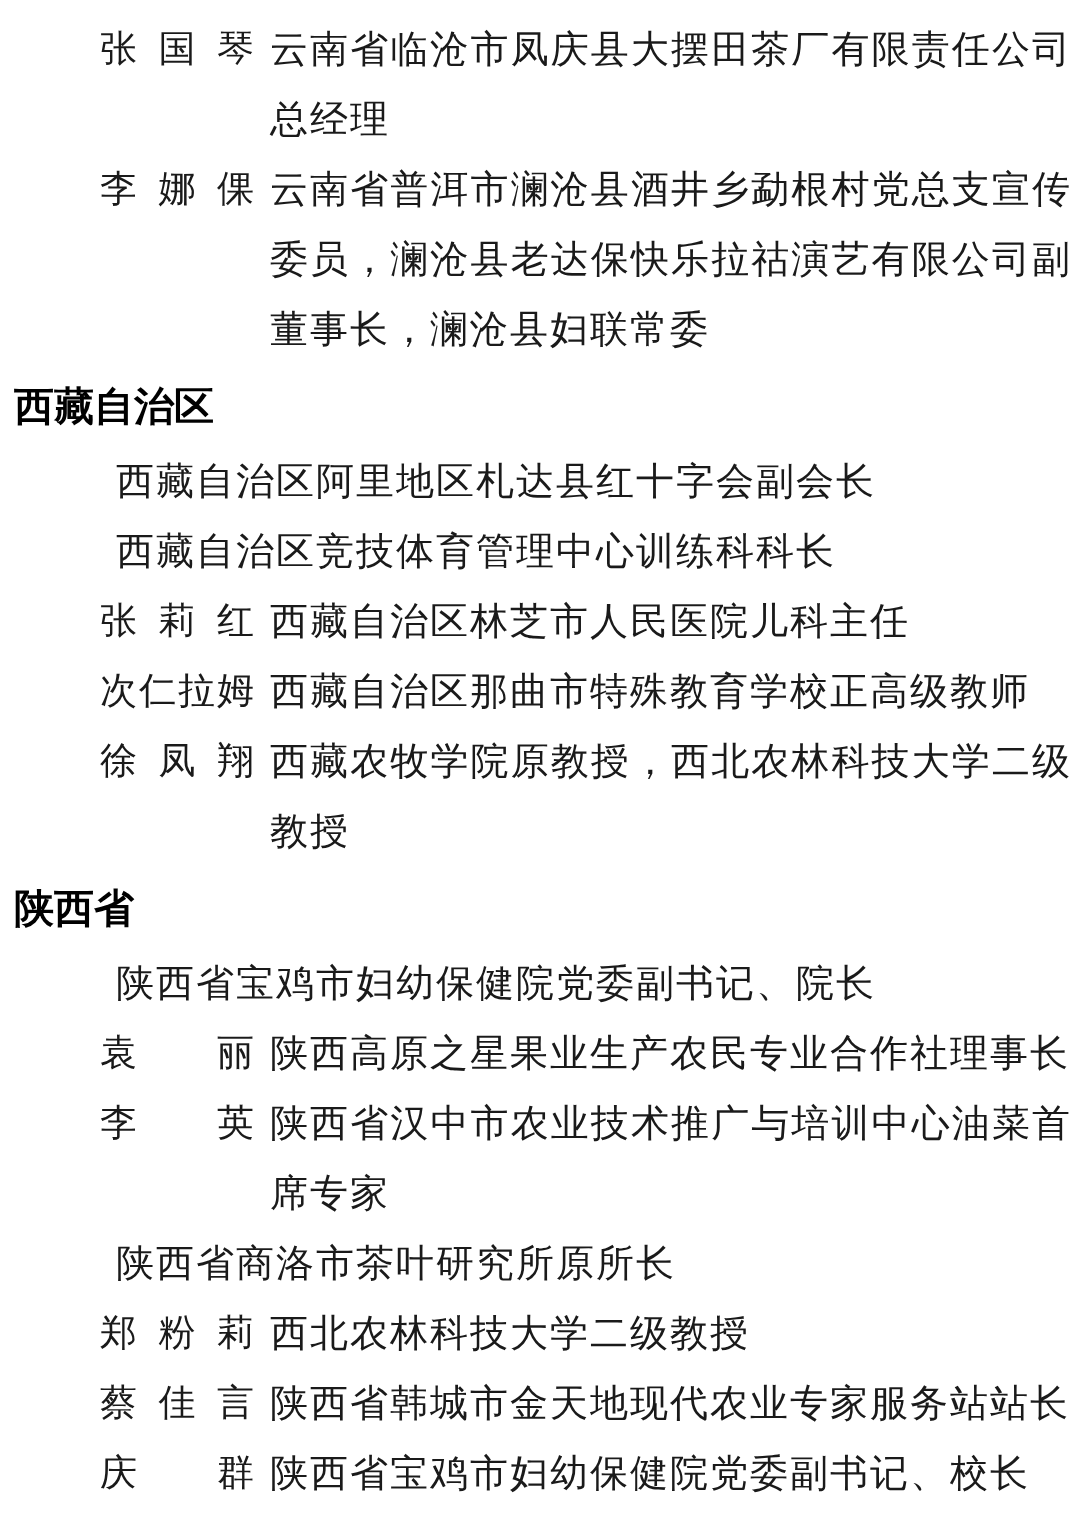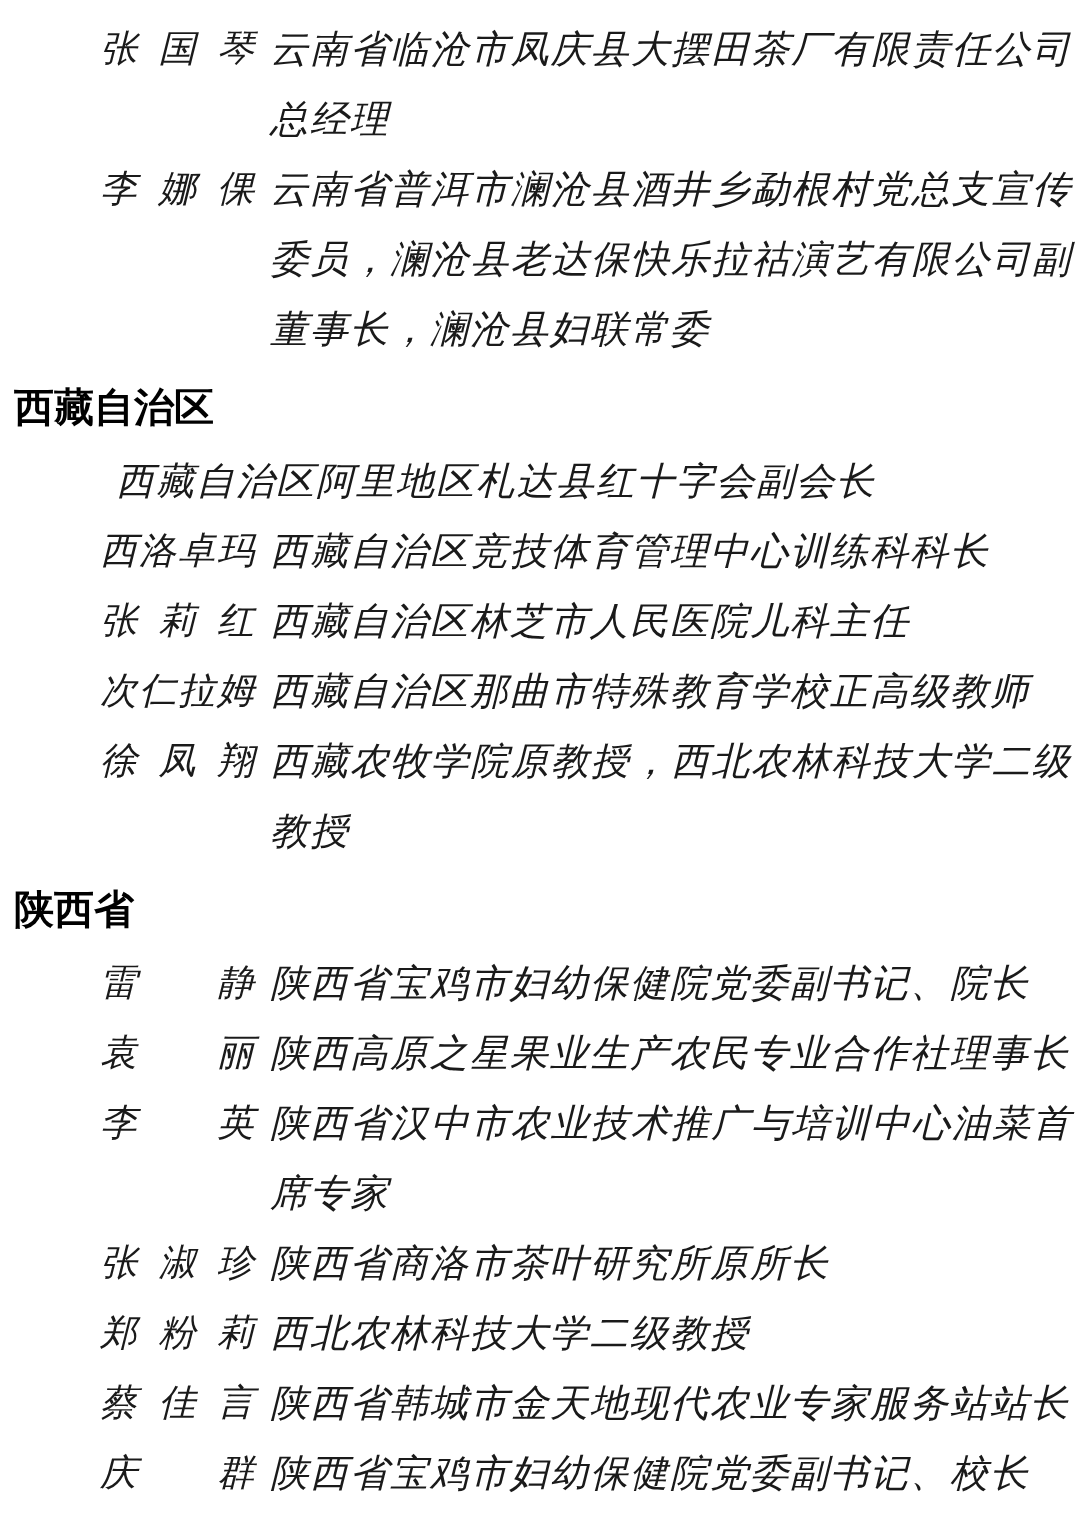--- a/index.html
+++ b/index.html
@@ -8,35 +8,34 @@
     height: 1518px;
     background: #ffffff;
     overflow: hidden;
     font-family: "Liberation Serif", "DejaVu Serif", serif;
     color: #1a1a1a;
   }
   .doc {
     padding-top: 14px;
   }
   .sec-header {
-    font-family: Liberation Sans, sans-serif;
+    font-family: Liberation Serif, serif;
     font-weight: 700;
     font-size: 40px;
     line-height: 70px;
     color: #000000;
     margin: 8px 0 4px 0;
     padding-left: 14px;
   }
   .entry {
     display: flex;
     align-items: flex-start;
     padding-left: 100px;
     font-size: 38px;
     line-height: 70px;
-    font-style: italic;
   }
   .name {
     flex: none;
     width: 154px;
     font-size: 37px;
     text-align: justify;
     text-align-last: justify;
     -moz-text-align-last: justify;
   }
   .desc {
@@ -68,21 +67,20 @@
   </section>
 
   <section>
     <h2 class="sec-header">西藏自治区</h2>
     <div class="entries">
   <div class="entry">
     <span class="desc">西藏自治区阿里地区札达县红十字会副会长</span>
   </div>
 
   <div class="entry">
-    <span class="name">西洛卓玛</span>
     <span class="desc">西藏自治区竞技体育管理中心训练科科长</span>
   </div>
 
   <div class="entry">
     <span class="name">张莉红</span>
     <span class="desc">西藏自治区林芝市人民医院儿科主任</span>
   </div>
 
   <div class="entry">
     <span class="name">次仁拉姆</span>
@@ -93,36 +91,34 @@
     <span class="name">徐凤翔</span>
     <span class="desc">西藏农牧学院原教授，西北农林科技大学二级教授</span>
   </div>
 </div>
   </section>
 
   <section>
     <h2 class="sec-header">陕西省</h2>
     <div class="entries">
   <div class="entry">
-    <span class="name">雷　静</span>
     <span class="desc">陕西省宝鸡市妇幼保健院党委副书记、院长</span>
   </div>
 
   <div class="entry">
     <span class="name">袁　丽</span>
     <span class="desc">陕西高原之星果业生产农民专业合作社理事长</span>
   </div>
 
   <div class="entry">
     <span class="name">李　英</span>
     <span class="desc">陕西省汉中市农业技术推广与培训中心油菜首席专家</span>
   </div>
 
   <div class="entry">
-    <span class="name">张淑珍</span>
     <span class="desc">陕西省商洛市茶叶研究所原所长</span>
   </div>
 
   <div class="entry">
     <span class="name">郑粉莉</span>
     <span class="desc">西北农林科技大学二级教授</span>
   </div>
 
   <div class="entry">
     <span class="name">蔡佳言</span>

